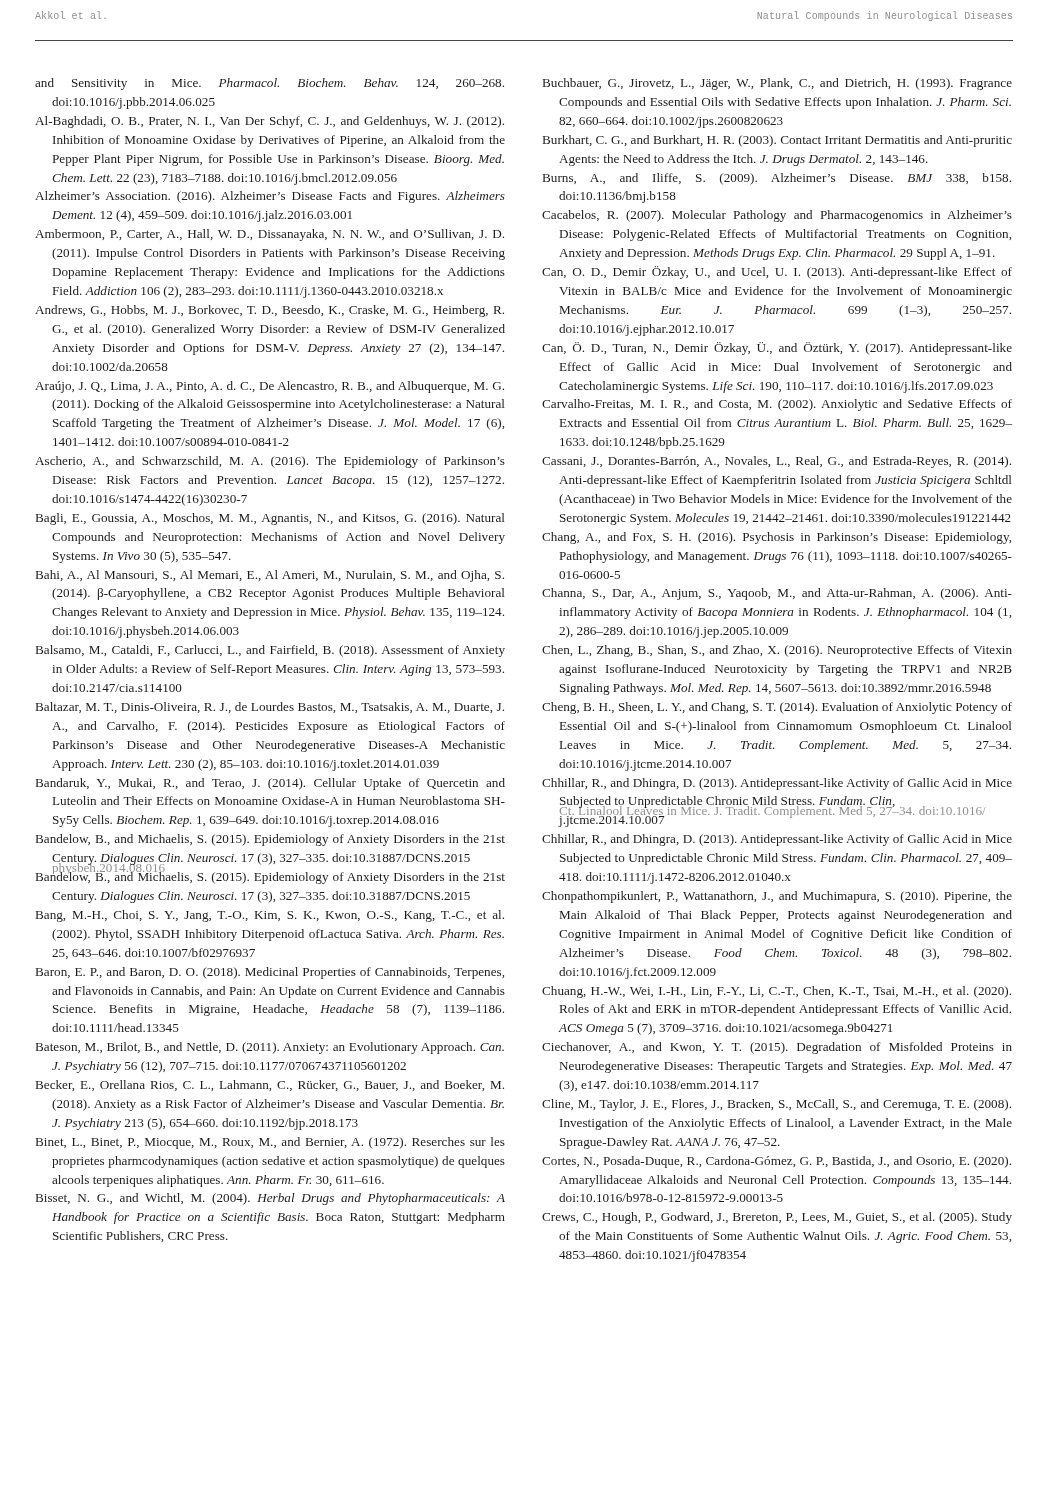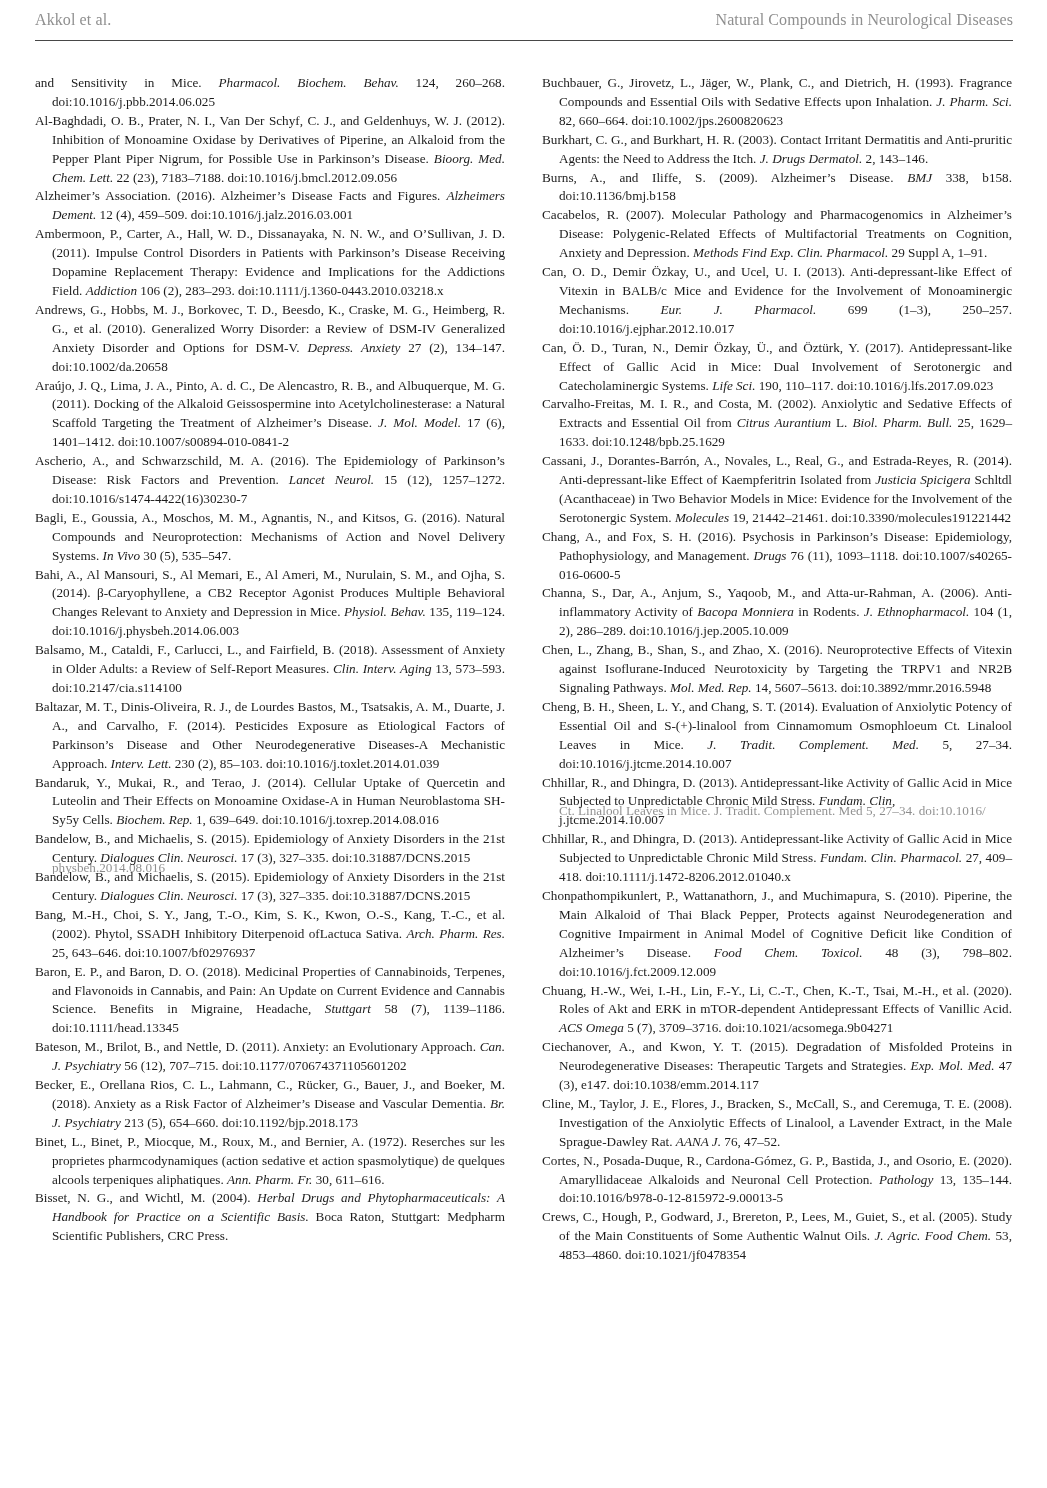--- a/index.html
+++ b/index.html
@@ -11,22 +11,22 @@
     font-family: "Liberation Serif", serif;
     overflow: hidden;
   }
   .running-head {
     position: absolute;
     left: 35px;
     right: 34px;
     top: 11px;
     display: flex;
     justify-content: space-between;
-    font-family: Liberation Serif, serif;
-    font-size: 16px;
+    font-family: Liberation Mono, monospace;
+    font-size: 10px;
     color: #8f8f8f;
     letter-spacing: 0.1px;
   }
   .head-rule {
     position: absolute;
     left: 35px;
     right: 34px;
     top: 40px;
     border-top: 1.6px solid #474747;
     height: 0;
@@ -76,51 +76,51 @@
   </div>
   <div class="head-rule"></div>
   <div class="columns">
     <div class="col">
         <p class="ref">and Sensitivity in Mice. <i>Pharmacol. Biochem. Behav.</i> 124, 260–268. doi:10.1016/j.pbb.2014.06.025</p>
         <p class="ref">Al-Baghdadi, O. B., Prater, N. I., Van Der Schyf, C. J., and Geldenhuys, W. J. (2012). Inhibition of Monoamine Oxidase by Derivatives of Piperine, an Alkaloid from the Pepper Plant Piper Nigrum, for Possible Use in Parkinson’s Disease. <i>Bioorg. Med. Chem. Lett.</i> 22 (23), 7183–7188. doi:10.1016/j.bmcl.2012.09.056</p>
         <p class="ref">Alzheimer’s Association. (2016). Alzheimer’s Disease Facts and Figures. <i>Alzheimers Dement.</i> 12 (4), 459–509. doi:10.1016/j.jalz.2016.03.001</p>
         <p class="ref">Ambermoon, P., Carter, A., Hall, W. D., Dissanayaka, N. N. W., and O’Sullivan, J. D. (2011). Impulse Control Disorders in Patients with Parkinson’s Disease Receiving Dopamine Replacement Therapy: Evidence and Implications for the Addictions Field. <i>Addiction</i> 106 (2), 283–293. doi:10.1111/j.1360-0443.2010.03218.x</p>
         <p class="ref">Andrews, G., Hobbs, M. J., Borkovec, T. D., Beesdo, K., Craske, M. G., Heimberg, R. G., et al. (2010). Generalized Worry Disorder: a Review of DSM-IV Generalized Anxiety Disorder and Options for DSM-V. <i>Depress. Anxiety</i> 27 (2), 134–147. doi:10.1002/da.20658</p>
         <p class="ref">Araújo, J. Q., Lima, J. A., Pinto, A. d. C., De Alencastro, R. B., and Albuquerque, M. G. (2011). Docking of the Alkaloid Geissospermine into Acetylcholinesterase: a Natural Scaffold Targeting the Treatment of Alzheimer’s Disease. <i>J. Mol. Model.</i> 17 (6), 1401–1412. doi:10.1007/s00894-010-0841-2</p>
-        <p class="ref">Ascherio, A., and Schwarzschild, M. A. (2016). The Epidemiology of Parkinson’s Disease: Risk Factors and Prevention. <i>Lancet Neurol.</i> 15 (12), 1257–1272. doi:10.1016/s1474-4422(16)30230-7</p>
+        <p class="ref">Ascherio, A., and Schwarzschild, M. A. (2016). The Epidemiology of Parkinson’s Disease: Risk Factors and Prevention. <i>Lancet Bacopa.</i> 15 (12), 1257–1272. doi:10.1016/s1474-4422(16)30230-7</p>
         <p class="ref">Bagli, E., Goussia, A., Moschos, M. M., Agnantis, N., and Kitsos, G. (2016). Natural Compounds and Neuroprotection: Mechanisms of Action and Novel Delivery Systems. <i>In Vivo</i> 30 (5), 535–547.</p>
         <p class="ref">Bahi, A., Al Mansouri, S., Al Memari, E., Al Ameri, M., Nurulain, S. M., and Ojha, S. (2014). β-Caryophyllene, a CB2 Receptor Agonist Produces Multiple Behavioral Changes Relevant to Anxiety and Depression in Mice. <i>Physiol. Behav.</i> 135, 119–124. doi:10.1016/j.physbeh.2014.06.003</p>
         <p class="ref">Balsamo, M., Cataldi, F., Carlucci, L., and Fairfield, B. (2018). Assessment of Anxiety in Older Adults: a Review of Self-Report Measures. <i>Clin. Interv. Aging</i> 13, 573–593. doi:10.2147/cia.s114100</p>
         <p class="ref">Baltazar, M. T., Dinis-Oliveira, R. J., de Lourdes Bastos, M., Tsatsakis, A. M., Duarte, J. A., and Carvalho, F. (2014). Pesticides Exposure as Etiological Factors of Parkinson’s Disease and Other Neurodegenerative Diseases-A Mechanistic Approach. <i>Interv. Lett.</i> 230 (2), 85–103. doi:10.1016/j.toxlet.2014.01.039</p>
         <p class="ref">Bandaruk, Y., Mukai, R., and Terao, J. (2014). Cellular Uptake of Quercetin and Luteolin and Their Effects on Monoamine Oxidase-A in Human Neuroblastoma SH-Sy5y Cells. <i>Biochem. Rep.</i> 1, 639–649. doi:10.1016/j.toxrep.2014.08.016</p>
         <p class="ref">Bandelow, B., and Michaelis, S. (2015). Epidemiology of Anxiety Disorders in the 21st Century. <i>Dialogues Clin. Neurosci.</i> 17 (3), 327–335. doi:10.31887/DCNS.2015<span class="artifact"><span class="artifact-text">physbeh.2014.08.016</span></span></p>
         <p class="ref">Bandelow, B., and Michaelis, S. (2015). Epidemiology of Anxiety Disorders in the 21st Century. <i>Dialogues Clin. Neurosci.</i> 17 (3), 327–335. doi:10.31887/DCNS.2015</p>
         <p class="ref">Bang, M.-H., Choi, S. Y., Jang, T.-O., Kim, S. K., Kwon, O.-S., Kang, T.-C., et al. (2002). Phytol, SSADH Inhibitory Diterpenoid ofLactuca Sativa. <i>Arch. Pharm. Res.</i> 25, 643–646. doi:10.1007/bf02976937</p>
-        <p class="ref">Baron, E. P., and Baron, D. O. (2018). Medicinal Properties of Cannabinoids, Terpenes, and Flavonoids in Cannabis, and Pain: An Update on Current Evidence and Cannabis Science. Benefits in Migraine, Headache, <i>Stuttgart</i> 58 (7), 1139–1186. doi:10.1111/head.13345</p>
+        <p class="ref">Baron, E. P., and Baron, D. O. (2018). Medicinal Properties of Cannabinoids, Terpenes, and Flavonoids in Cannabis, and Pain: An Update on Current Evidence and Cannabis Science. Benefits in Migraine, Headache, <i>Headache</i> 58 (7), 1139–1186. doi:10.1111/head.13345</p>
         <p class="ref">Bateson, M., Brilot, B., and Nettle, D. (2011). Anxiety: an Evolutionary Approach. <i>Can. J. Psychiatry</i> 56 (12), 707–715. doi:10.1177/070674371105601202</p>
         <p class="ref">Becker, E., Orellana Rios, C. L., Lahmann, C., Rücker, G., Bauer, J., and Boeker, M. (2018). Anxiety as a Risk Factor of Alzheimer’s Disease and Vascular Dementia. <i>Br. J. Psychiatry</i> 213 (5), 654–660. doi:10.1192/bjp.2018.173</p>
         <p class="ref">Binet, L., Binet, P., Miocque, M., Roux, M., and Bernier, A. (1972). Reserches sur les proprietes pharmcodynamiques (action sedative et action spasmolytique) de quelques alcools terpeniques aliphatiques. <i>Ann. Pharm. Fr.</i> 30, 611–616.</p>
         <p class="ref">Bisset, N. G., and Wichtl, M. (2004). <i>Herbal Drugs and Phytopharmaceuticals: A Handbook for Practice on a Scientific Basis.</i> Boca Raton, Stuttgart: Medpharm Scientific Publishers, CRC Press.</p>
       </div>
     <div class="col">
         <p class="ref">Buchbauer, G., Jirovetz, L., Jäger, W., Plank, C., and Dietrich, H. (1993). Fragrance Compounds and Essential Oils with Sedative Effects upon Inhalation. <i>J. Pharm. Sci.</i> 82, 660–664. doi:10.1002/jps.2600820623</p>
         <p class="ref">Burkhart, C. G., and Burkhart, H. R. (2003). Contact Irritant Dermatitis and Anti-pruritic Agents: the Need to Address the Itch. <i>J. Drugs Dermatol.</i> 2, 143–146.</p>
         <p class="ref">Burns, A., and Iliffe, S. (2009). Alzheimer’s Disease. <i>BMJ</i> 338, b158. doi:10.1136/bmj.b158</p>
-        <p class="ref">Cacabelos, R. (2007). Molecular Pathology and Pharmacogenomics in Alzheimer’s Disease: Polygenic-Related Effects of Multifactorial Treatments on Cognition, Anxiety and Depression. <i>Methods Find Exp. Clin. Pharmacol.</i> 29 Suppl A, 1–91.</p>
+        <p class="ref">Cacabelos, R. (2007). Molecular Pathology and Pharmacogenomics in Alzheimer’s Disease: Polygenic-Related Effects of Multifactorial Treatments on Cognition, Anxiety and Depression. <i>Methods Drugs Exp. Clin. Pharmacol.</i> 29 Suppl A, 1–91.</p>
         <p class="ref">Can, O. D., Demir Özkay, U., and Ucel, U. I. (2013). Anti-depressant-like Effect of Vitexin in BALB/c Mice and Evidence for the Involvement of Monoaminergic Mechanisms. <i>Eur. J. Pharmacol.</i> 699 (1–3), 250–257. doi:10.1016/j.ejphar.2012.10.017</p>
         <p class="ref">Can, Ö. D., Turan, N., Demir Özkay, Ü., and Öztürk, Y. (2017). Antidepressant-like Effect of Gallic Acid in Mice: Dual Involvement of Serotonergic and Catecholaminergic Systems. <i>Life Sci.</i> 190, 110–117. doi:10.1016/j.lfs.2017.09.023</p>
         <p class="ref">Carvalho-Freitas, M. I. R., and Costa, M. (2002). Anxiolytic and Sedative Effects of Extracts and Essential Oil from <i>Citrus Aurantium</i> L. <i>Biol. Pharm. Bull.</i> 25, 1629–1633. doi:10.1248/bpb.25.1629</p>
         <p class="ref">Cassani, J., Dorantes-Barrón, A., Novales, L., Real, G., and Estrada-Reyes, R. (2014). Anti-depressant-like Effect of Kaempferitrin Isolated from <i>Justicia Spicigera</i> Schltdl (Acanthaceae) in Two Behavior Models in Mice: Evidence for the Involvement of the Serotonergic System. <i>Molecules</i> 19, 21442–21461. doi:10.3390/molecules191221442</p>
         <p class="ref">Chang, A., and Fox, S. H. (2016). Psychosis in Parkinson’s Disease: Epidemiology, Pathophysiology, and Management. <i>Drugs</i> 76 (11), 1093–1118. doi:10.1007/s40265-016-0600-5</p>
         <p class="ref">Channa, S., Dar, A., Anjum, S., Yaqoob, M., and Atta-ur-Rahman, A. (2006). Anti-inflammatory Activity of <i>Bacopa Monniera</i> in Rodents. <i>J. Ethnopharmacol.</i> 104 (1, 2), 286–289. doi:10.1016/j.jep.2005.10.009</p>
         <p class="ref">Chen, L., Zhang, B., Shan, S., and Zhao, X. (2016). Neuroprotective Effects of Vitexin against Isoflurane-Induced Neurotoxicity by Targeting the TRPV1 and NR2B Signaling Pathways. <i>Mol. Med. Rep.</i> 14, 5607–5613. doi:10.3892/mmr.2016.5948</p>
         <p class="ref">Cheng, B. H., Sheen, L. Y., and Chang, S. T. (2014). Evaluation of Anxiolytic Potency of Essential Oil and S-(+)-linalool from Cinnamomum Osmophloeum Ct. Linalool Leaves in Mice. <i>J. Tradit. Complement. Med.</i> 5, 27–34. doi:10.1016/j.jtcme.2014.10.007</p>
         <p class="ref">Chhillar, R., and Dhingra, D. (2013). Antidepressant-like Activity of Gallic Acid in Mice Subjected to Unpredictable Chronic Mild Stress. <i>Fundam. Clin,</i><span class="artifact"><span class="artifact-text">Ct. Linalool Leaves in Mice. J. Tradit. Complement. Med 5, 27–34. doi:10.1016/</span></span>j.jtcme.2014.10.007</p>
         <p class="ref">Chhillar, R., and Dhingra, D. (2013). Antidepressant-like Activity of Gallic Acid in Mice Subjected to Unpredictable Chronic Mild Stress. <i>Fundam. Clin. Pharmacol.</i> 27, 409–418. doi:10.1111/j.1472-8206.2012.01040.x</p>
         <p class="ref">Chonpathompikunlert, P., Wattanathorn, J., and Muchimapura, S. (2010). Piperine, the Main Alkaloid of Thai Black Pepper, Protects against Neurodegeneration and Cognitive Impairment in Animal Model of Cognitive Deficit like Condition of Alzheimer’s Disease. <i>Food Chem. Toxicol.</i> 48 (3), 798–802. doi:10.1016/j.fct.2009.12.009</p>
         <p class="ref">Chuang, H.-W., Wei, I.-H., Lin, F.-Y., Li, C.-T., Chen, K.-T., Tsai, M.-H., et al. (2020). Roles of Akt and ERK in mTOR-dependent Antidepressant Effects of Vanillic Acid. <i>ACS Omega</i> 5 (7), 3709–3716. doi:10.1021/acsomega.9b04271</p>
         <p class="ref">Ciechanover, A., and Kwon, Y. T. (2015). Degradation of Misfolded Proteins in Neurodegenerative Diseases: Therapeutic Targets and Strategies. <i>Exp. Mol. Med.</i> 47 (3), e147. doi:10.1038/emm.2014.117</p>
         <p class="ref">Cline, M., Taylor, J. E., Flores, J., Bracken, S., McCall, S., and Ceremuga, T. E. (2008). Investigation of the Anxiolytic Effects of Linalool, a Lavender Extract, in the Male Sprague-Dawley Rat. <i>AANA J.</i> 76, 47–52.</p>
-        <p class="ref">Cortes, N., Posada-Duque, R., Cardona-Gómez, G. P., Bastida, J., and Osorio, E. (2020). Amaryllidaceae Alkaloids and Neuronal Cell Protection. <i>Pathology</i> 13, 135–144. doi:10.1016/b978-0-12-815972-9.00013-5</p>
+        <p class="ref">Cortes, N., Posada-Duque, R., Cardona-Gómez, G. P., Bastida, J., and Osorio, E. (2020). Amaryllidaceae Alkaloids and Neuronal Cell Protection. <i>Compounds</i> 13, 135–144. doi:10.1016/b978-0-12-815972-9.00013-5</p>
         <p class="ref">Crews, C., Hough, P., Godward, J., Brereton, P., Lees, M., Guiet, S., et al. (2005). Study of the Main Constituents of Some Authentic Walnut Oils. <i>J. Agric. Food Chem.</i> 53, 4853–4860. doi:10.1021/jf0478354</p>
       </div>
   </div>
 </div>
 
 </body></html>

